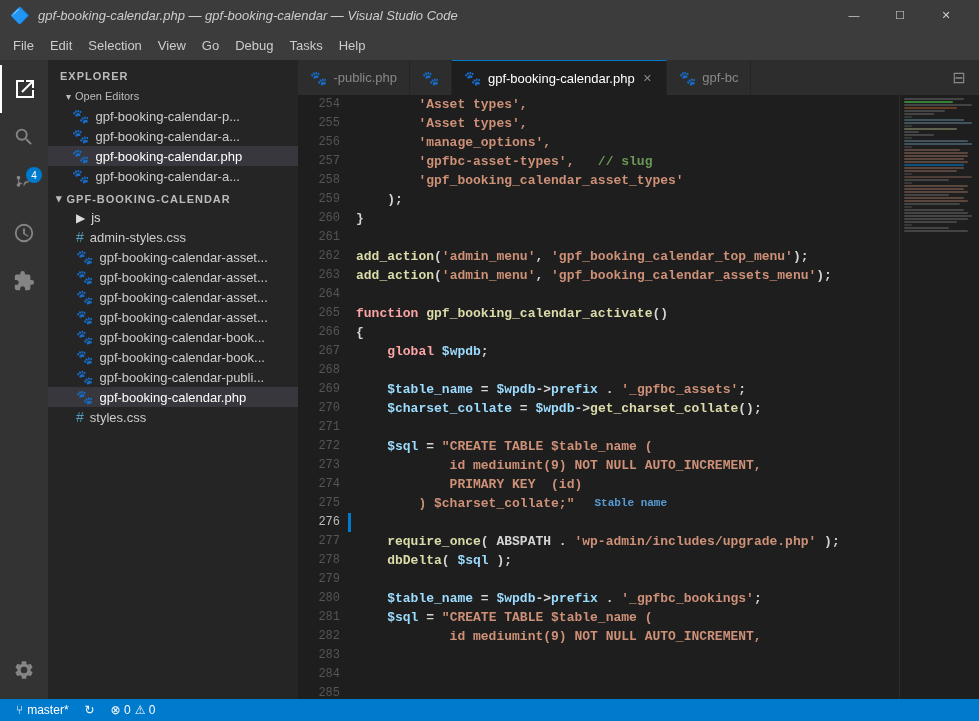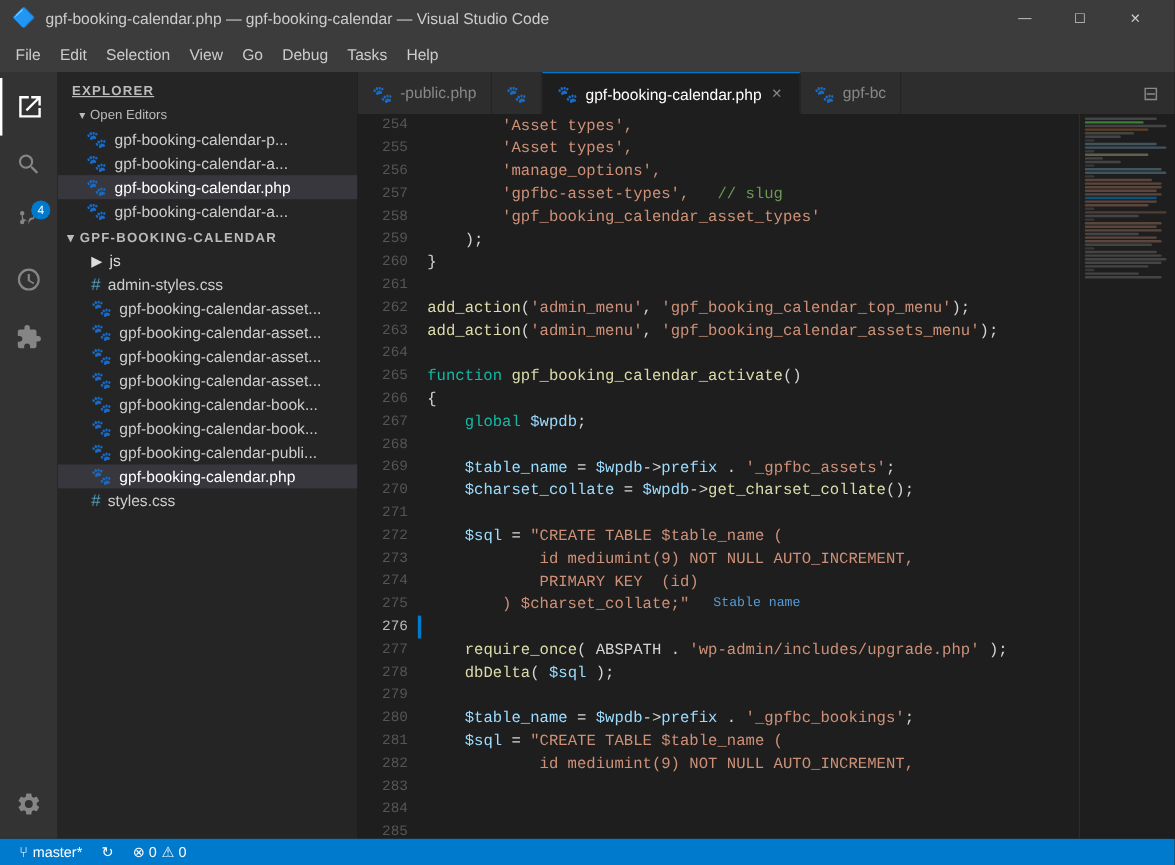--- a/index.html
+++ b/index.html
@@ -85,21 +85,20 @@
       flex-shrink: 0;
       overflow: hidden;
     }
     #sidebar-header {
       font-size: 11px;
       font-weight: 700;
       color: #bbb;
       padding: 10px 12px 4px 12px;
       letter-spacing: 1px;
       text-transform: uppercase;
-      text-decoration: underline;
     }
     .section-header {
       font-size: 11px;
       color: #bbb;
       padding: 4px 8px 4px 18px;
       cursor: pointer;
       display: flex;
       align-items: center;
       gap: 4px;
     }
@@ -203,30 +202,31 @@
       height: 19px;
       display: flex; align-items: center; justify-content: flex-end;
       font-size: 12px;
     }
     .line-num.current { color: #bbb; }
     #code-content {
       flex: 1;
       overflow: hidden;
       padding: 0 0 0 8px;
       position: relative;
+      font-weight: bold;
     }
     .code-line {
       height: 19px;
       white-space: pre;
       display: flex; align-items: center;
     }
     .code-line.current-line { background: rgba(255,255,255,0.06); }
 
     
-    .kw { color: #14b8a6; }
+    .kw { color: #fca5a5; }
     .fn { color: #dcdcaa; }
     .str { color: #ce9178; }
     .cmt { color: #6a9955; }
     .var { color: #9cdcfe; }
     .prop { color: #9cdcfe; }
     .plain { color: #d4d4d4; }
 
     
     #minimap {
       width: 80px;
@@ -259,21 +259,21 @@
       display: flex; align-items: center; gap: 4px;
     }
     .status-spacer { flex: 1; }
     .status-right { display: flex; }
   </style>
 </head>
 <body>
 
 <div id="titlebar">
   <span style="margin-right:8px;font-size:16px;">🔷</span>
-  <span style="font-size:13px;color:#ccc;flex:1;">gpf-booking-calendar.php — gpf-booking-calendar — Visual Studio Code</span>
+  <span style="font-size:13px;color:#ccc;flex:1;font-style:italic;">gpf-booking-calendar.php — gpf-booking-calendar — Visual Studio Code</span>
   <div style="display:flex;">
     <div class="win-btn">—</div>
     <div class="win-btn">☐</div>
     <div class="win-btn close">✕</div>
   </div>
 </div>
 
 <div id="menubar">
   <div class="menu-item">File</div>
   <div class="menu-item">Edit</div>

